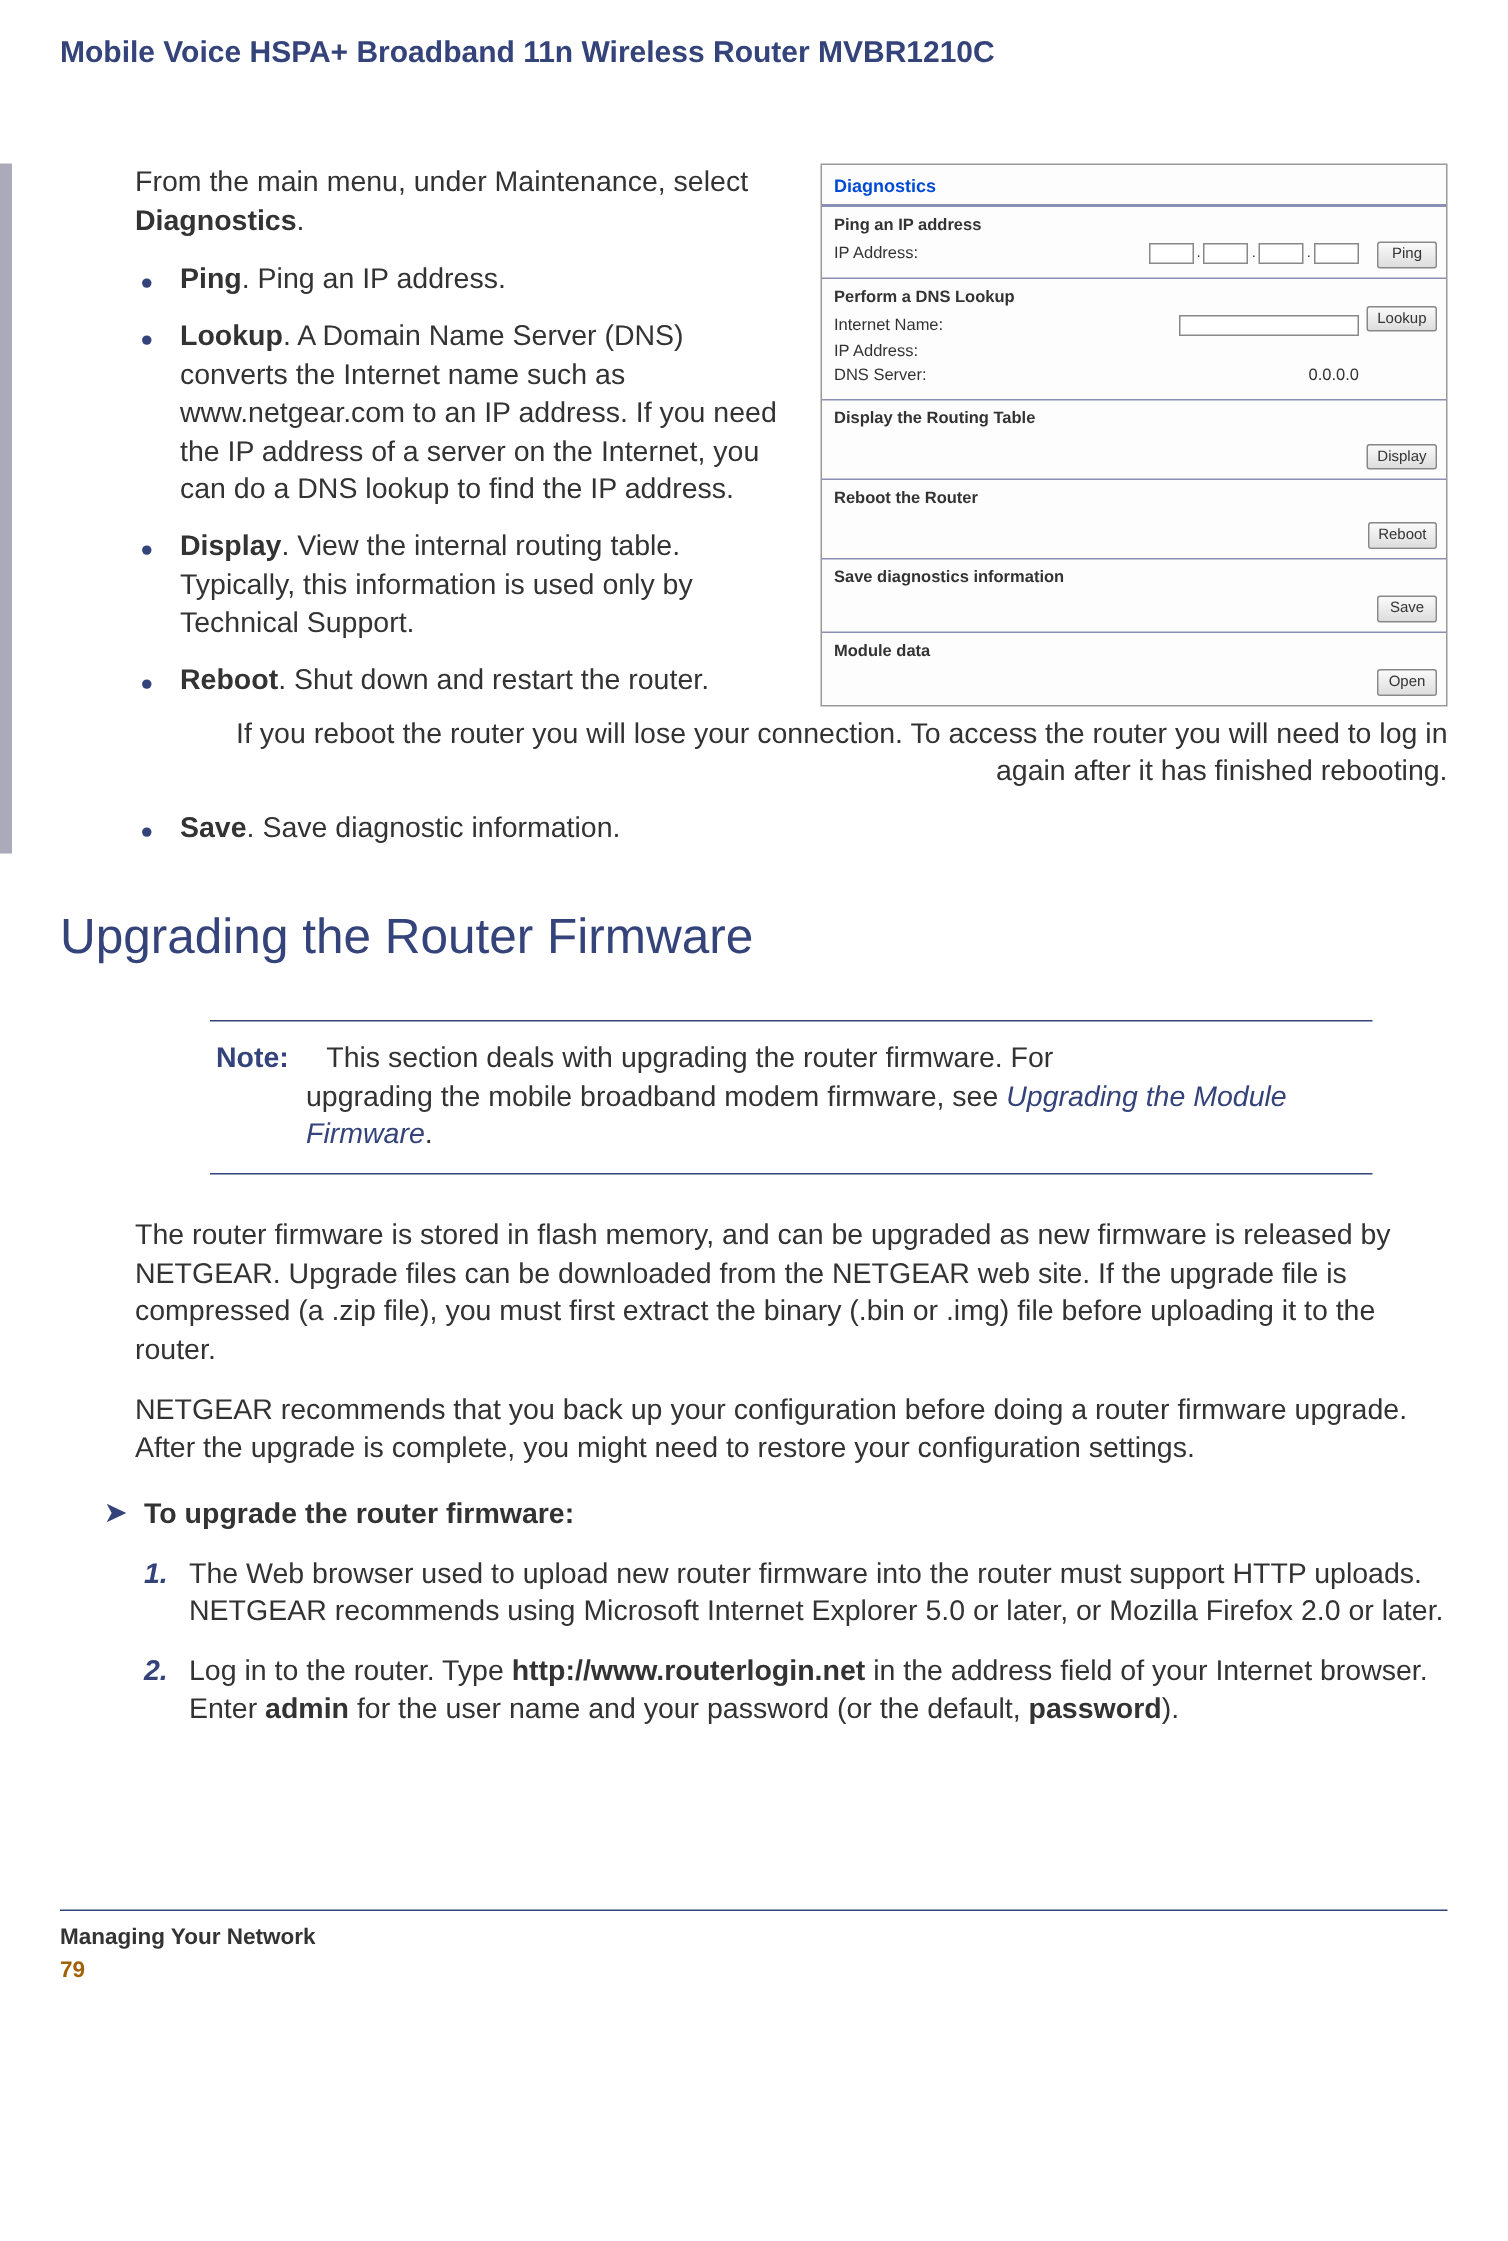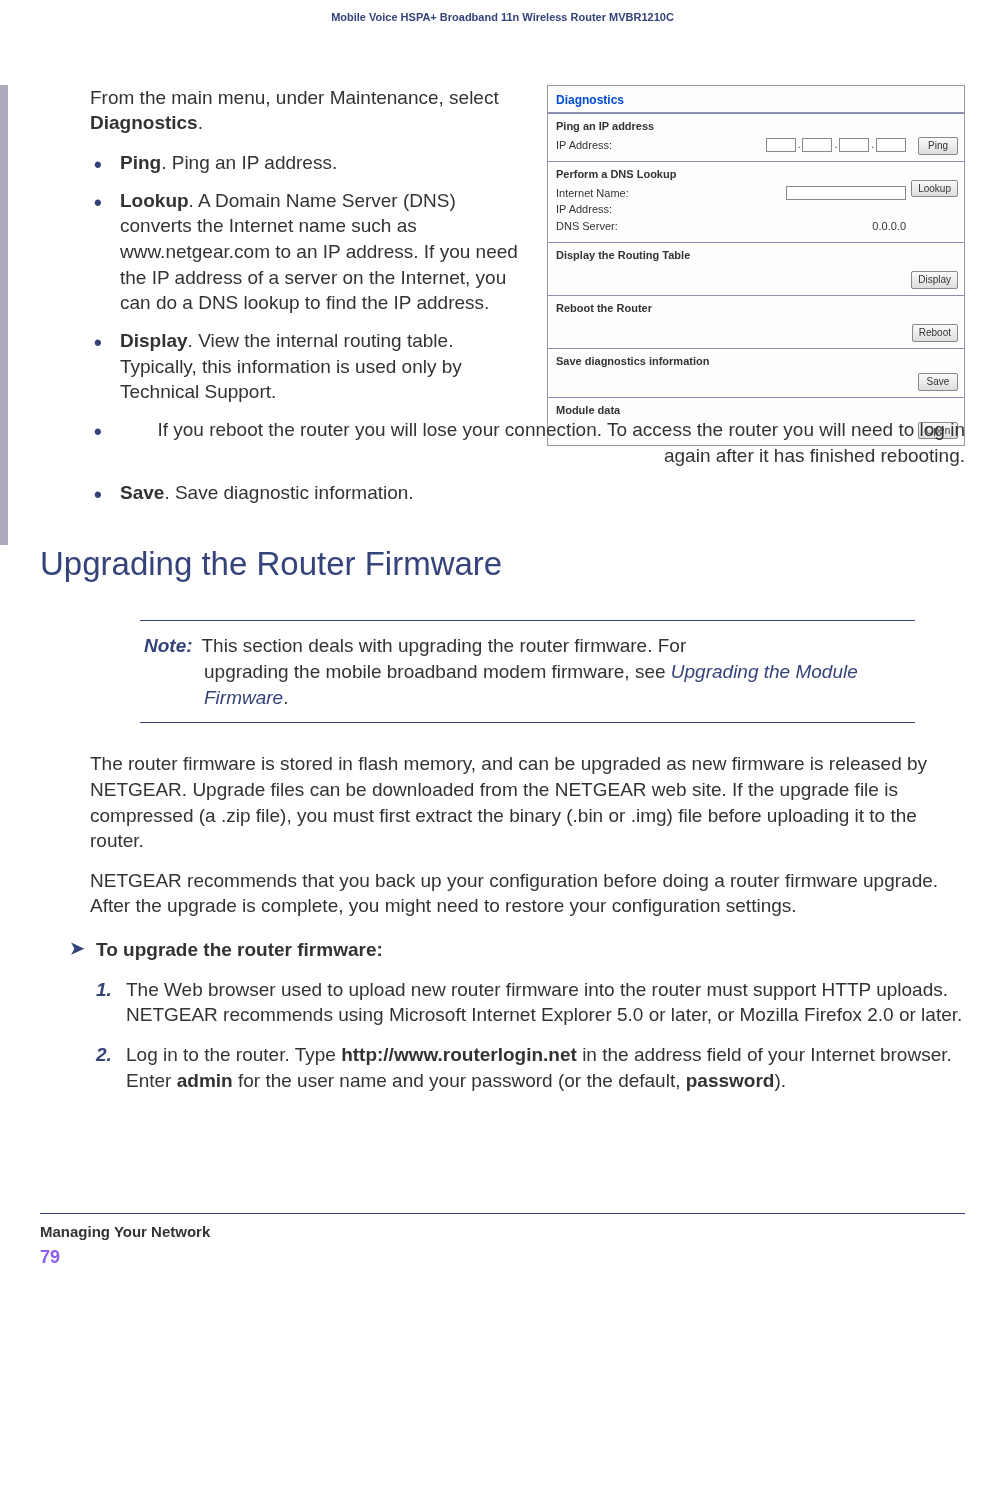--- a/index.html
+++ b/index.html
@@ -7,25 +7,25 @@
     font-family: Arial, Helvetica, sans-serif;
     background: #fff;
     color: #333;
     width: 1005px;
     margin: 0 auto;
     padding: 10px 40px 30px 40px;
     font-size: 19px;
     line-height: 1.35;
   }
   .header-title {
-    text-align: center;
     font-weight: bold;
     color: #34437a;
-    font-size: 11px;
+    font-size: 20px;
     margin-bottom: 60px;
+    margin-top: 12px;
   }
   .content-wrap { position: relative; }
   .side-bar {
     position: absolute;
     left: -40px; top: 0;
     width: 8px; height: 460px;
     background: #aab;
   }
   .intro { margin-left: 50px; margin-right: 440px; margin-bottom: 14px; }
   .intro b { font-weight: bold; }
@@ -75,39 +75,39 @@
     margin: 36px 0 34px 0;
     font-family: "Century Gothic", Arial, sans-serif;
   }
   .note-box {
     margin: 0 50px 28px 100px;
     border-top: 1.5px solid #34437a;
     border-bottom: 1.5px solid #34437a;
     padding: 12px 4px;
     font-size: 19px;
   }
-  .note-box .note-label { color: #34437a; font-style: italic; font-weight: bold; margin-right: 4px; }
+  .note-box .note-label { color: #34437a; font-weight: bold; margin-right: 20px; }
   .note-box .note-body { display: inline; }
   .note-box .link { color: #34437a; font-style: italic; }
   .note-box .indent { display: block; margin-left: 60px; }
 
   p.body { margin: 0 0 14px 50px; }
   .proc-head { margin: 18px 0 14px 30px; position: relative; padding-left: 26px; font-weight: bold; }
   .proc-head::before { content: "➤"; color: #34437a; position: absolute; left: 0; top: 1px; font-size: 17px; }
   ol.steps { list-style: none; margin-left: 56px; counter-reset: step; }
   ol.steps > li { position: relative; padding-left: 30px; margin-bottom: 14px; counter-increment: step; }
   ol.steps > li::before {
     content: counter(step) ".";
     position: absolute; left: 0; top: 0;
     color: #34437a; font-style: italic; font-weight: bold;
   }
   ol.steps .sub { margin-top: 10px; }
   .footer { margin-top: 120px; text-align: left; border-top: 1.5px solid #34437a; padding-top: 8px; }
   .footer .chap { color: #333; font-weight: bold; font-size: 15px; }
-  .footer .pg { color: #8b5cf6; font-weight: bold; font-size: 18px; margin-top: 2px; }
+  .footer .pg { color: #a16207; font-weight: bold; font-size: 15px; margin-top: 2px; }
 </style>
 </head>
 <body>
 
 <div class="header-title">Mobile Voice HSPA+ Broadband 11n Wireless Router MVBR1210C</div>
 
 <div class="content-wrap">
   <div class="side-bar"></div>
 
   <p class="intro">
@@ -175,20 +175,21 @@
       <li>
         <div class="wrap-right"><span class="term">Ping</span><span>. Ping an IP address.</span></div>
       </li>
       <li>
         <div class="wrap-right"><span class="term">Lookup</span><span>. A Domain Name Server (DNS) converts the Internet name such as www.netgear.com to an IP address. If you need the IP address of a server on the Internet, you can do a DNS lookup to find the IP address.</span></div>
       </li>
       <li>
         <div class="wrap-right"><span class="term">Display</span><span>. View the internal routing table. Typically, this information is used only by Technical Support.</span></div>
       </li>
       <li>
+        <div class="wrap-right"><span class="term">Reboot</span><span>. Shut down and restart the router.</span></div>
         <div class="sub">If you reboot the router you will lose your connection. To access the router you will need to log in again after it has finished rebooting.</div>
       </li>
       <li>
         <div class=""><span class="term">Save</span><span>. Save diagnostic information.</span></div>
       </li>
     </ul>
 </div>
 
 <h2 class="section">Upgrading the Router Firmware</h2>
 

